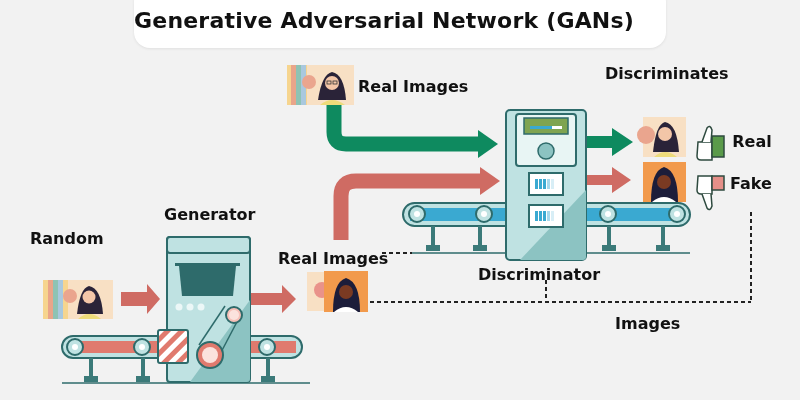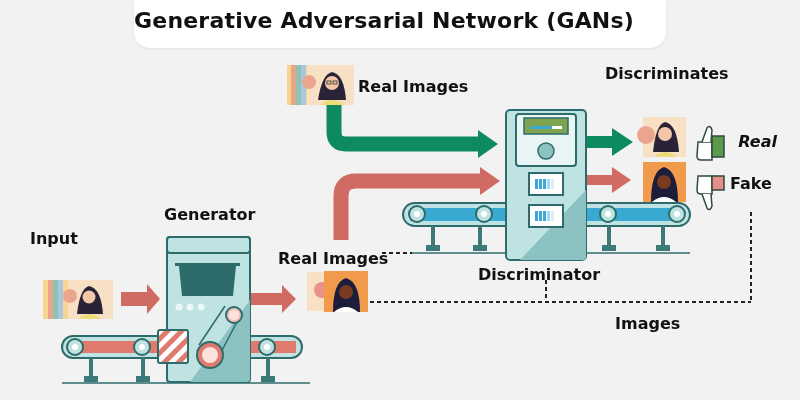--- a/index.html
+++ b/index.html
@@ -10,30 +10,30 @@
   .lbl { font-weight:bold; color:#111; font-size:16px; text-align:left; line-height:20px; }
   svg { position:absolute; left:0; top:0; }
 </style>
 </head>
 <body>
 
 <div class="abs title-box"></div>
 <div class="abs title">Generative Adversarial Network (GANs)</div>
 
 <div class="abs lbl" style="left:30px;top:229px;width:100px;">
-  <div>Input</div>
+  <div>Random</div>
 </div>
 <div class="abs lbl" style="left:164px;top:205px;width:110px;">Generator</div>
 <div class="abs lbl" style="left:278px;top:249px;width:120px;">Real Images</div>
 <div class="abs lbl" style="left:358px;top:77px;width:120px;text-align:left;">Real Images</div>
 <div class="abs lbl" style="left:478px;top:259px;width:140px;margin-top:6px;">Discriminator</div>
 <div class="abs lbl" style="left:605px;top:64px;width:135px;">
   <div>Discriminates</div>
 </div>
-<div class="abs lbl" style="left:727px;top:132px;width:50px;text-align:right;font-style:italic;">Real</div>
+<div class="abs lbl" style="left:727px;top:132px;width:50px;text-align:center;">Real</div>
 <div class="abs lbl" style="left:730px;top:174px;width:50px;text-align:left;">Fake</div>
 <div class="abs lbl" style="left:615px;top:314px;width:80px;">Images</div>
 
 <svg width="800" height="400" viewBox="0 0 800 400">
   <defs>
     <pattern id="stripes" patternUnits="userSpaceOnUse" width="10" height="10" patternTransform="rotate(45)">
       <rect width="10" height="10" fill="#ffffff"></rect>
       <rect width="5" height="10" fill="#e07a6e"></rect>
     </pattern>
     <clipPath id="genClip">

